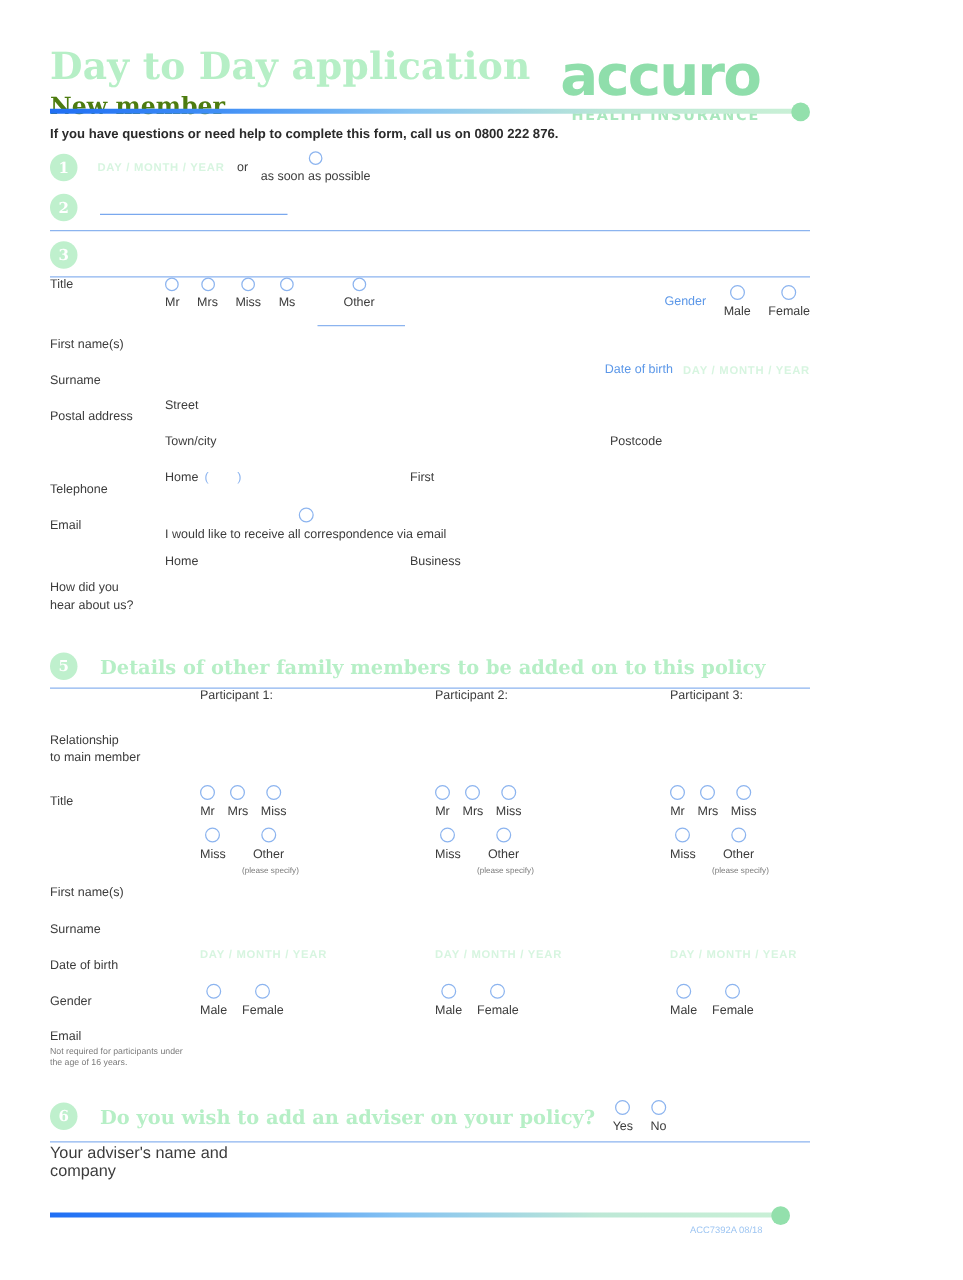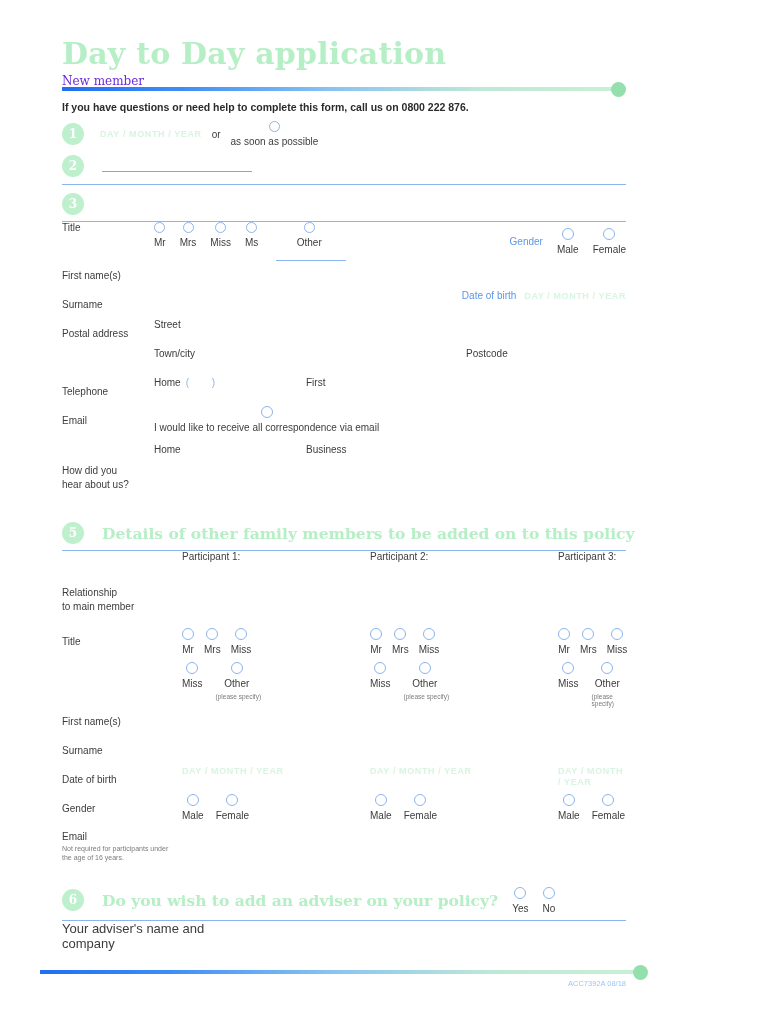--- a/index.html
+++ b/index.html
@@ -5,37 +5,37 @@
   * { box-sizing: border-box; }
   html, body { margin: 0; padding: 0; }
   body {
     width: 770px;
     height: 1024px;
     background: #ffffff;
     font-family: "Liberation Sans", sans-serif;
     color: #3c3c3c;
     overflow: hidden;
   }
-  .page { position: relative; width: 688px; height: 1024px; padding: 0 62px; }
+  .page { position: relative; width: 688px; height: 1024px; padding: 0 40px; }
 
   
   .header { position: relative; height: 80px; padding-top: 38px; }
   .title-main {
     font-family: "DejaVu Serif", serif;
     font-size: 30px;
     font-weight: bold;
     color: #b6efc6;
     letter-spacing: .2px;
     line-height: 1.05;
   }
   .title-sub {
     font-family: "DejaVu Serif", serif;
-    font-size: 12px;
-    font-weight: normal;
-    color: #6d28d9;
+    font-size: 19px;
+    font-weight: bold;
+    color: #4d7c0f;
     margin-top: 4px;
   }
   .logo { position: absolute; right: 40px; top: 40px; text-align: right; }
   .logo-word {
     font-family: "DejaVu Sans", sans-serif;
     font-weight: bold;
     font-size: 45px;
     line-height: .95;
     color: #8fdeab;
     letter-spacing: -1.5px;
@@ -108,31 +108,35 @@
   .phoneparen { color: #8cb4ef; letter-spacing: 10px; }
   .note { font-size: 7px; color: #7b7b7b; line-height: 1.35; margin-top: 2px; }
   .pcell { border-right: 1px solid #8cb4ef; }
   .opt-row { display: flex; gap: 14px; }
   .spec { font-size: 6.5px; color: #7b7b7b; margin-left: 3px; }
 
   .adviser-box { height: 98px; }
   .adviser-label { font-size: 13px; padding: 10px 6px 0 10px; border-right: 1px solid #8cb4ef; height: 98px; }
 
   
-  .footer { position: absolute; left: 0; right: 0; bottom: 36px; padding: 0 40px; }
+  .footer { position: absolute; left: 0; right: 16px; bottom: 36px; padding: 0 40px; }
   .foot-code { text-align: right; font-size: 7.5px; color: #9dc5f2; margin-top: 4px; padding-right: 22px; }
 </style>
 </head>
 <body>
 
 <div class="page">
 
   <div class="header">
     <div class="title-main">Day to Day application</div>
     <div class="title-sub">New member</div>
+    <div class="logo">
+      <div class="logo-word">accuro</div>
+      <div class="logo-tag">HEALTH INSURANCE</div>
+    </div>
   </div>
 
   <div class="grad-bar">
     <div class="fill"></div>
     <div class="dot"></div>
   </div>
 
   <div class="intro">If you have questions or need help to complete this form, call us on 0800 222 876.</div>
 
   <div class="sec">

